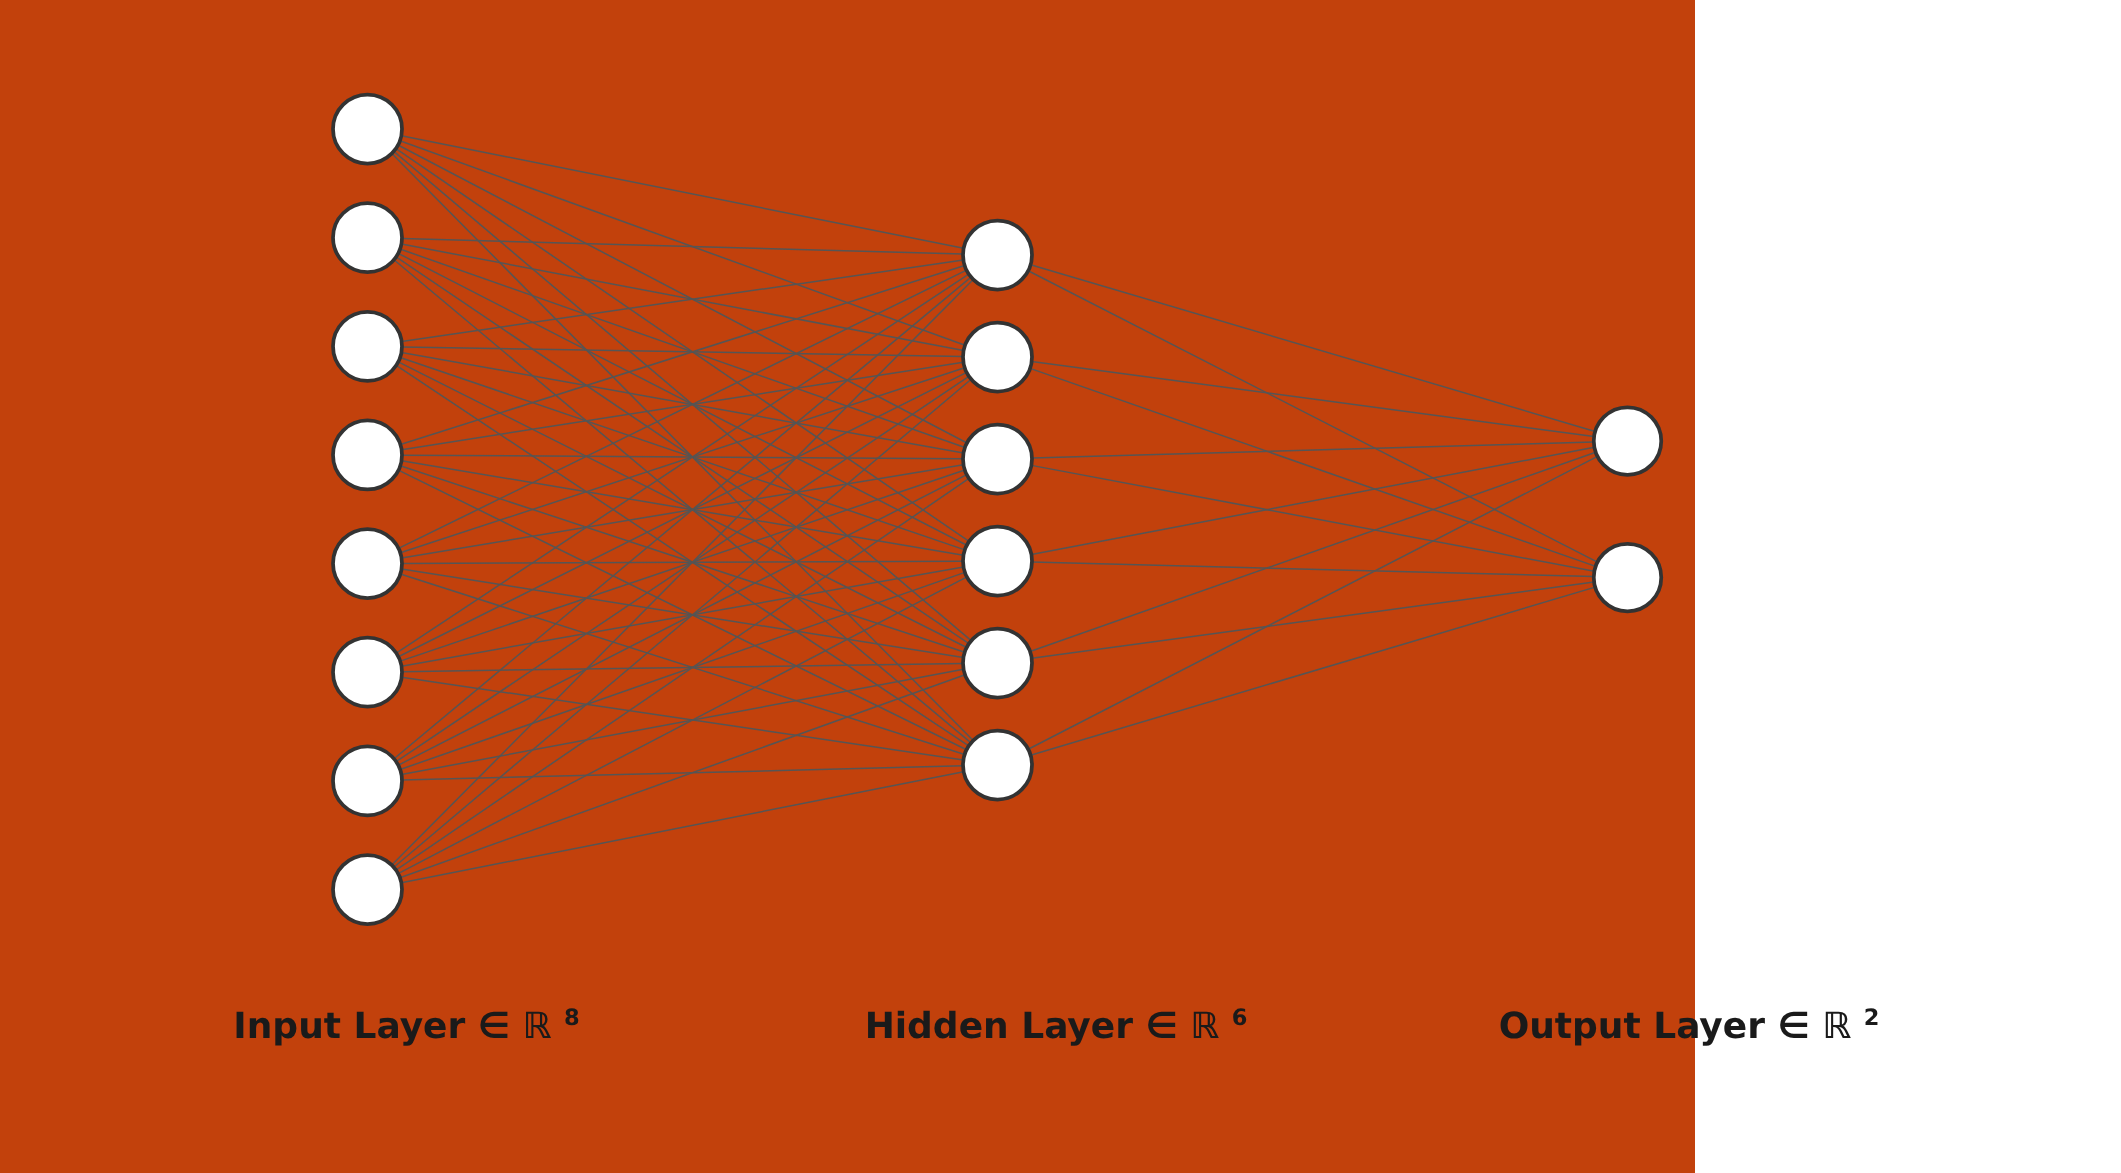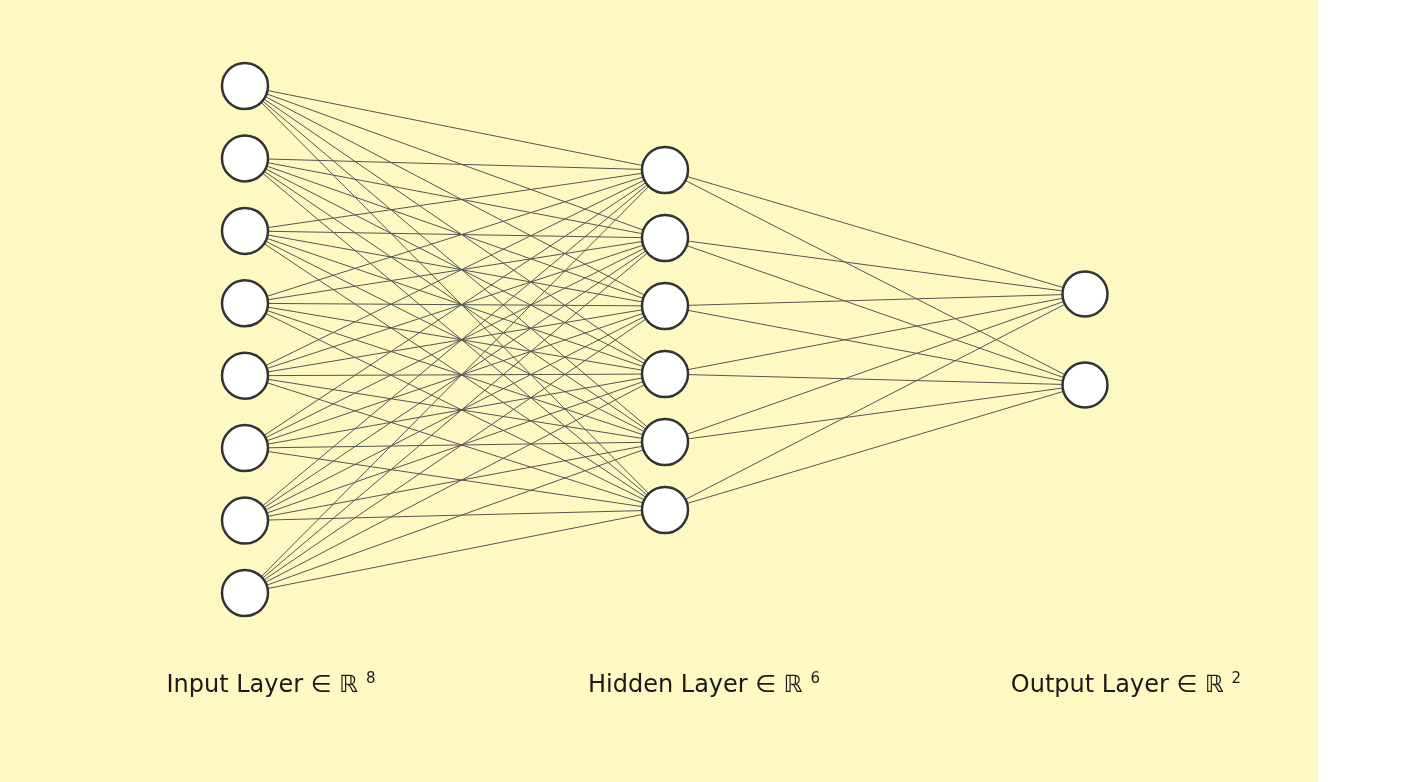--- a/index.html
+++ b/index.html
@@ -9,23 +9,24 @@
     background: #ffffff;
   }
   body {
     width: 1414px;
     height: 782px;
     overflow: hidden;
     font-family: "DejaVu Sans", "Liberation Sans", sans-serif;
   }
   #diagram-root {
     position: relative;
-    width: 1318px;
+    width: 1130px;
     height: 782px;
-    background: #fef9c3;
+    background: #c2410c;
+    font-weight: bold;
   }
   svg#nn-svg {
     position: absolute;
     top: 0;
     left: 0;
     width: 1414px;
     height: 782px;
     display: block;
   }
   .layer-label {

